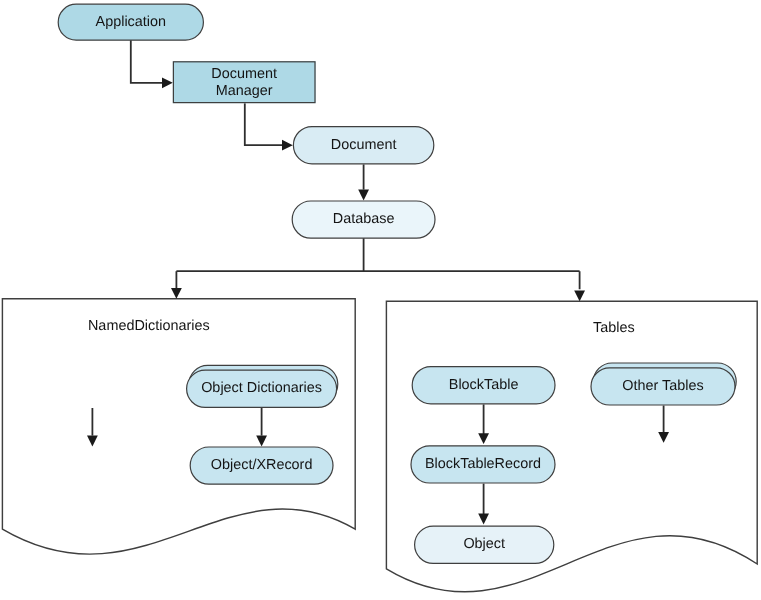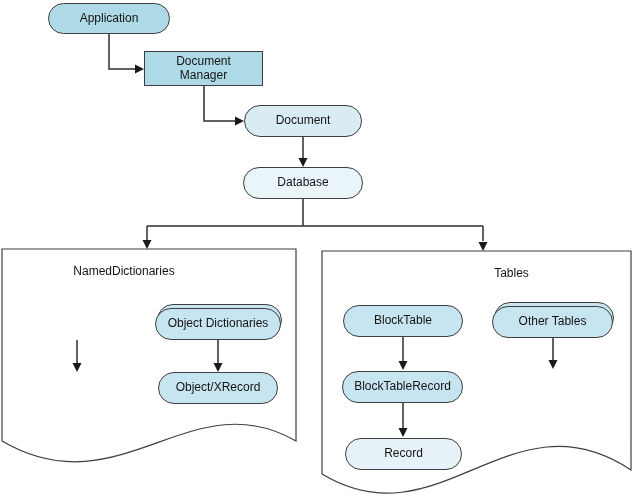--- a/index.html
+++ b/index.html
@@ -151,21 +151,21 @@
 
   <div class="node stadium fill-medium" style="left:343px; top:305px; width:120px; height:32px;">
     <span>BlockTable</span>
   </div>
 
   <div class="node stadium fill-medium" style="left:342px; top:371px; width:121px; height:32px;">
     <span>BlockTableRecord</span>
   </div>
 
   <div class="node stadium fill-entity" style="left:345px; top:438px; width:117px; height:32px;">
-    <span>Record</span>
+    <span>Object</span>
   </div>
 
   <div class="node stadium fill-medium stack-back" style="left:494px; top:302px; width:120px; height:32px;"></div>
   <div class="node stadium fill-medium stack-front" style="left:492px; top:306px; width:121px; height:32px;">
     <span>Other Tables</span>
   </div>
 
 
 </div>
 

